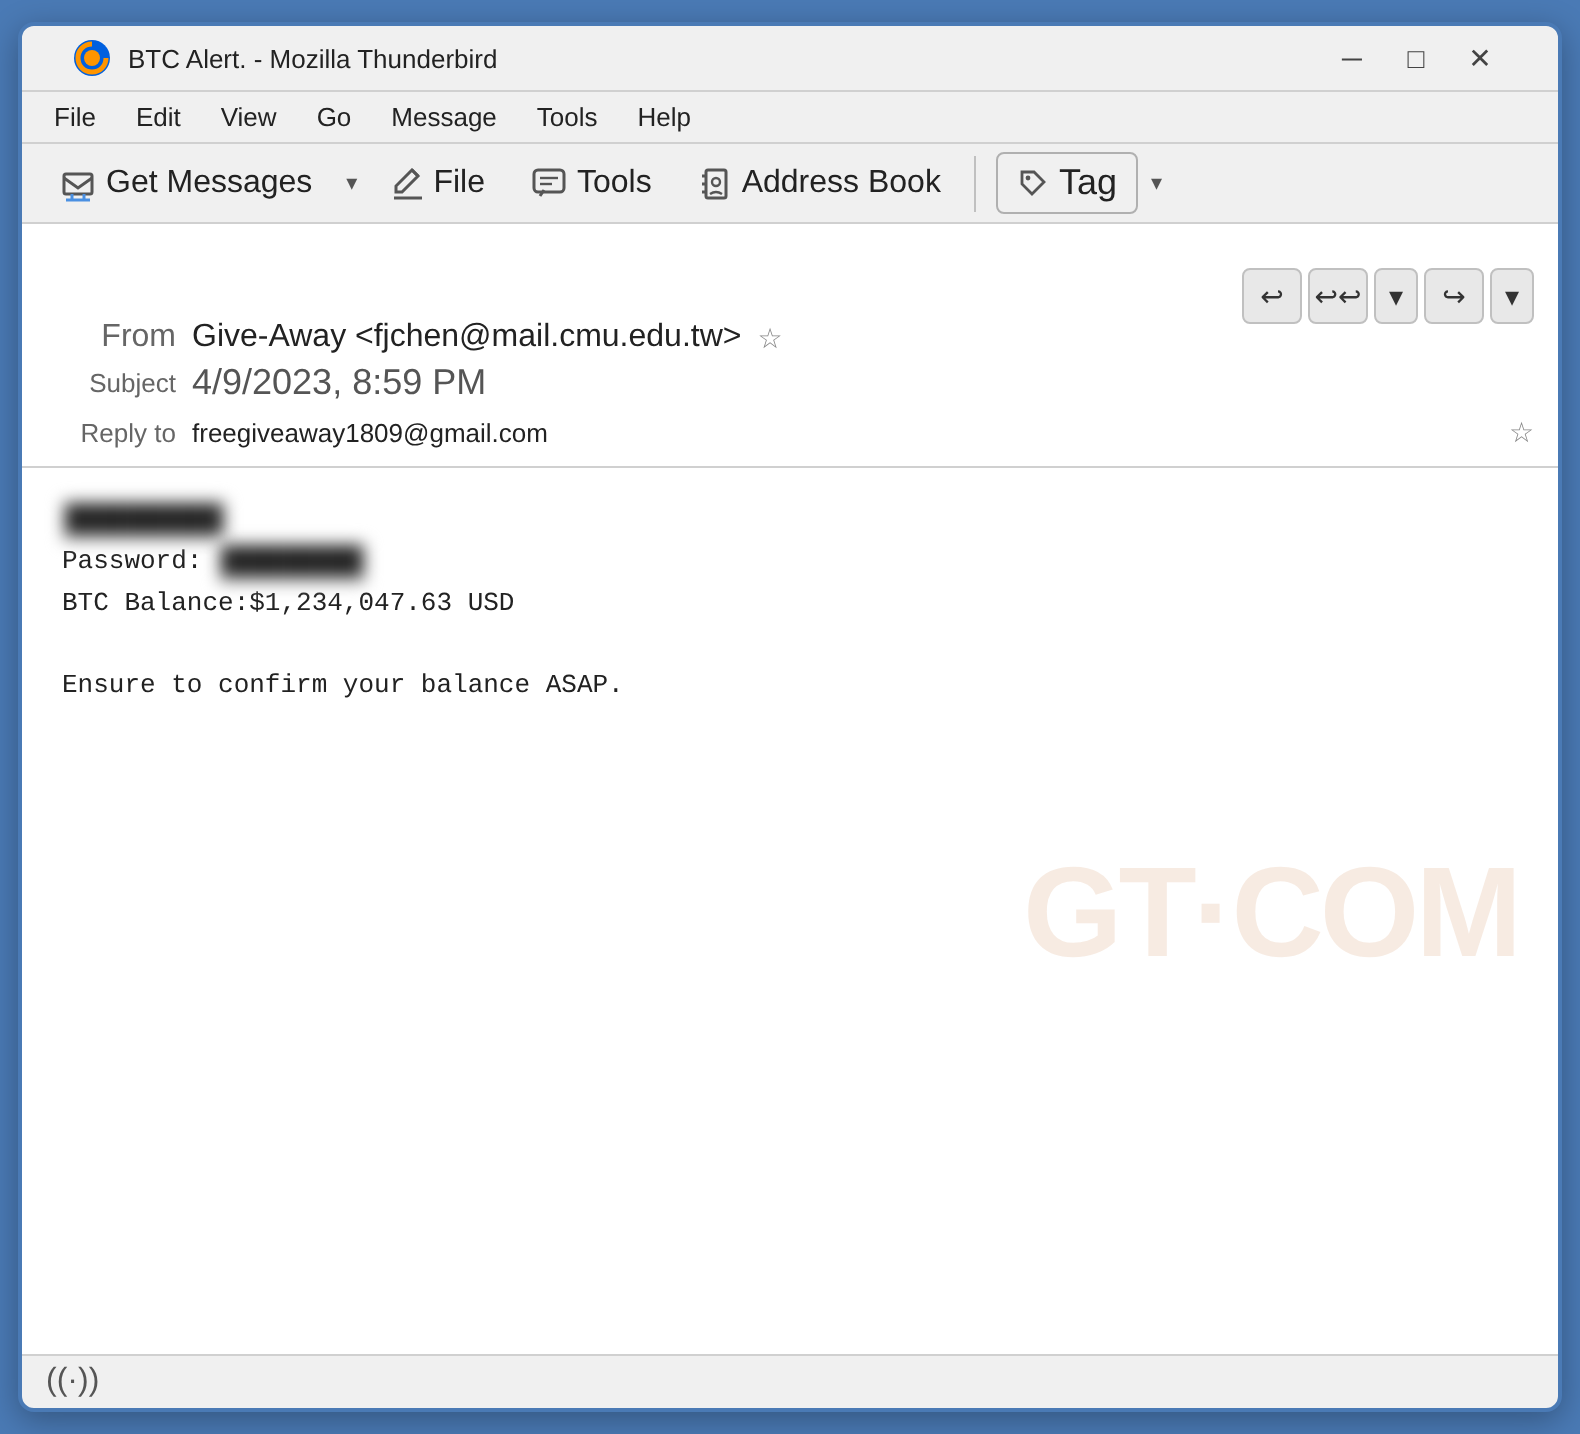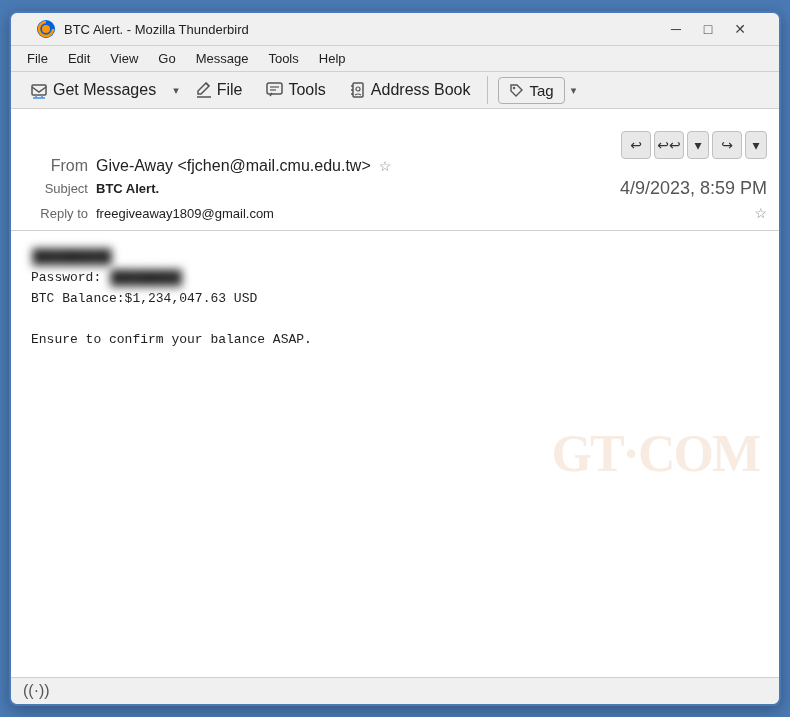--- a/index.html
+++ b/index.html
@@ -115,21 +115,21 @@
       display: flex;
       align-items: center;
       gap: 2px;
       margin-left: 4px;
     }
     .tag-btn {
       display: flex;
       align-items: center;
       gap: 5px;
       padding: 4px 10px;
-      font-size: 15px;
+      font-size: 18px;
       color: #222;
       background: transparent;
       border: 1px solid #b0b0b0;
       border-radius: 4px;
       cursor: pointer;
     }
 
     
     .email-header {
       background: white;
@@ -211,27 +211,27 @@
       padding: 0 2px;
       user-select: none;
     }
 
     
     .watermark {
       position: absolute;
       right: 20px;
       top: 50%;
       transform: translateY(-50%) rotate(0deg);
-      font-size: 52px;
+      font-size: 64px;
       font-weight: bold;
       color: rgba(200, 120, 60, 0.15);
       letter-spacing: -2px;
       pointer-events: none;
       user-select: none;
-      font-family: Liberation Serif, serif;
+      font-family: Liberation Sans, sans-serif;
     }
 
     
     .statusbar {
       background: #f0f0f0;
       border-top: 1px solid #d0d0d0;
       padding: 4px 12px;
       display: flex;
       align-items: center;
       gap: 8px;
@@ -356,21 +356,20 @@
         <button class="nav-btn" title="Reply">↩</button>
         <button class="nav-btn" title="Reply All">↩↩</button>
         <button class="nav-btn nav-btn-wide">▾</button>
         <button class="nav-btn" title="Forward">↪</button>
         <button class="nav-btn nav-btn-wide">▾</button>
       </div>
     </div>
 
     <div class="email-header-row">
       <span class="email-header-label">Subject</span>
-      <span class="email-header-value bold">BTC Alert.</span>
       <span class="email-header-date">4/9/2023, 8:59 PM</span>
     </div>
 
     <div class="email-header-row">
       <span class="email-header-label">Reply to</span>
       <span class="email-header-value">freegiveaway1809@gmail.com</span>
       <span class="star-icon">☆</span>
     </div>
   </div>
 

